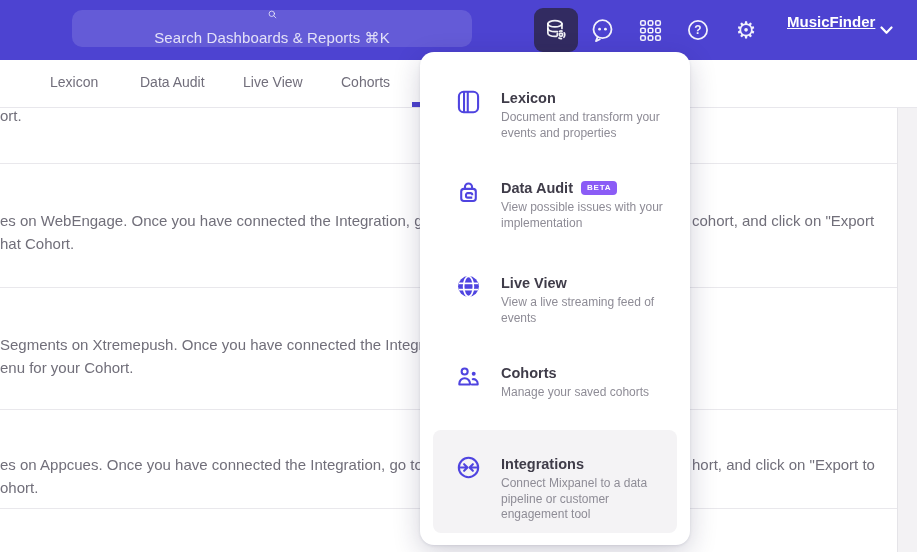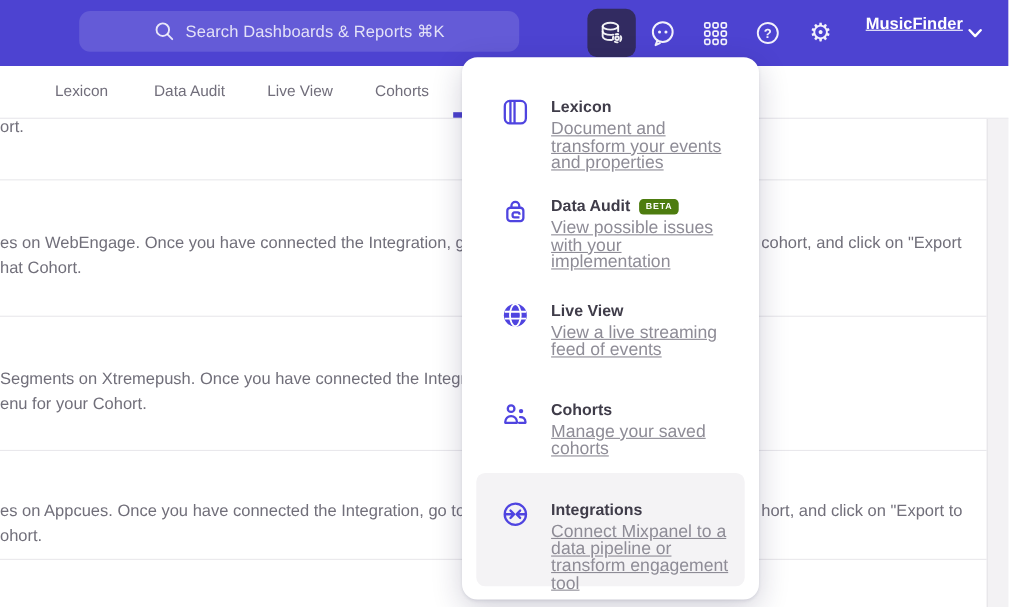--- a/index.html
+++ b/index.html
@@ -3,21 +3,21 @@
 <meta charset="utf-8">
 <style>
   html,body{margin:0;padding:0;background:#fff;}
   .stage{position:relative;width:917px;height:552px;overflow:hidden;
          font-family:"Liberation Sans","DejaVu Sans",sans-serif;background:#fff;}
 
   
   .topbar{position:absolute;left:0;top:0;width:917px;height:60px;background:#4d43d1;z-index:5;}
   .searchpill{position:absolute;left:72px;top:10px;width:400px;height:37px;border-radius:10px;
               background:rgba(255,255,255,0.13);display:flex;align-items:center;justify-content:center;
-              gap:10px;cursor:text;}
+              gap:10px;cursor:text;flex-direction:column;}
   .searchpill span{color:rgba(255,255,255,0.82);font-size:15px;letter-spacing:.1px;}
   .iconbtn{position:absolute;top:8px;width:44px;height:44px;border-radius:9px;display:flex;
            align-items:center;justify-content:center;cursor:pointer;}
   .iconbtn.active{background:#322b61;}
   .gear-glyph{font-family:"DejaVu Sans",sans-serif;font-size:23px;color:rgba(255,255,255,0.93);line-height:1;}
   .project{position:absolute;left:787px;top:12px;cursor:pointer;}
   .project .pname{color:#fff;font-size:15px;font-weight:700;line-height:19px;text-decoration:underline;}
   .project .pscope{color:rgba(255,255,255,0.85);font-size:12.5px;font-weight:600;line-height:17px;margin-top:31px;}
   .chev{position:absolute;left:880px;top:26px;}
 
@@ -33,22 +33,22 @@
   .divider{position:absolute;left:0;width:897px;height:1px;background:#e9e8ec;}
   .ptext{position:absolute;font-size:15px;color:#716f7a;line-height:23px;white-space:nowrap;}
 
   
   .menu{position:absolute;left:420px;top:52px;width:270px;height:493px;background:#fff;
         border-radius:14px;box-shadow:0 8px 28px rgba(30,25,70,0.20),0 1px 3px rgba(30,25,70,0.10);z-index:20;}
   .mi{position:absolute;left:36px;right:14px;display:flex;gap:19px;cursor:pointer;}
   .mi .ic{width:26px;flex:0 0 26px;margin-top:1px;}
   .mi .tcol{flex:1;}
   .mi .ttl{font-size:14.5px;font-weight:700;color:#3f3c49;line-height:20px;display:flex;align-items:center;gap:8px;}
-  .mi .dsc{font-size:16px;color:#8e8c96;line-height:15.5px;margin-top:2px;max-width:178px;text-decoration:underline;}
-  .badge{background:#4d7c0f;color:#fff;font-size:8px;font-weight:700;letter-spacing:.8px;
+  .mi .dsc{font-size:12px;color:#8e8c96;line-height:15.5px;margin-top:2px;max-width:178px;}
+  .badge{background:#8b5cf6;color:#fff;font-size:8px;font-weight:700;letter-spacing:.8px;
          border-radius:4px;padding:3px 6px;line-height:1;}
   .hilite{position:absolute;left:13px;top:378px;width:244px;height:103px;border-radius:8px;background:#f4f3f5;}
 </style>
 </head>
 <body>
 
 <div class="stage">
 
   <div class="topbar">
     <div class="searchpill">
@@ -241,18 +241,18 @@
             <circle cx="12" cy="12" r="9.3"></circle>
             <path d="M3.4 12 h7.2 M7.8 8.8 L11 12 L7.8 15.2"></path>
             <path d="M20.6 12 h-7.2 M16.2 8.8 L13 12 L16.2 15.2"></path>
           </g>
         </svg>
       </div>
       <div class="tcol">
         <div class="ttl">
             <span>Integrations</span>
           </div>
-        <div class="dsc">Connect Mixpanel to a data pipeline or transform engagement tool</div>
+        <div class="dsc">Connect Mixpanel to a data pipeline or customer engagement tool</div>
       </div>
     </div>
   </div>
 
 </div>
 
 </body></html>

